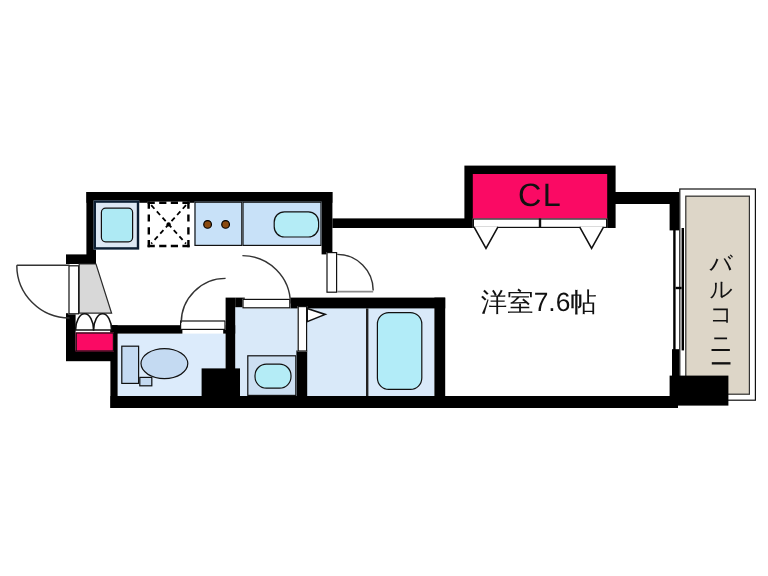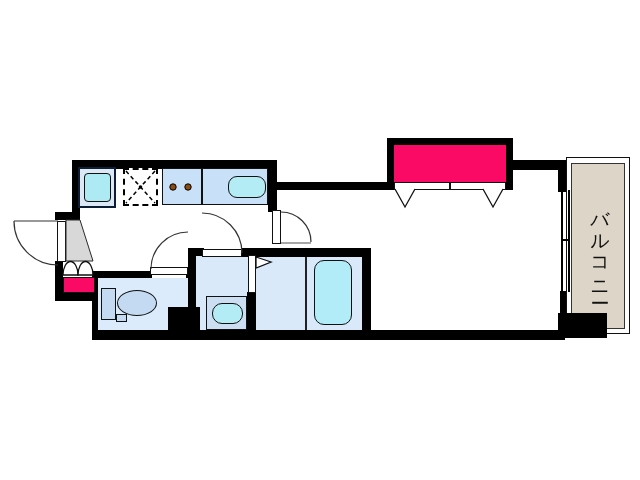--- a/index.html
+++ b/index.html
@@ -108,15 +108,17 @@
     <path d="M 256 257 L 271 262 L 256 268 Z" fill="#fff" stroke="#111" stroke-width="1.3"></path>
     <path d="M 395 189 L 405 207 L 415 189" fill="#fff" stroke="#111" stroke-width="1.3"></path>
     <path d="M 483 189 L 493 207 L 503 189" fill="#fff" stroke="#111" stroke-width="1.3"></path>
     <line x1="126" y1="171" x2="155" y2="203" stroke="#000" stroke-width="1.5" stroke-dasharray="4 3"></line>
     <line x1="155" y1="171" x2="126" y2="203" stroke="#000" stroke-width="1.5" stroke-dasharray="4 3"></line>
     <circle cx="140.5" cy="187" r="1.8" fill="#000"></circle>
     <circle cx="173" cy="187" r="3.2" fill="#8a4a10" stroke="#000" stroke-width="1"></circle>
     <circle cx="188" cy="187" r="3.2" fill="#8a4a10" stroke="#000" stroke-width="1"></circle>
   </svg>
 
+  <div id="cl-label">CL</div>
+  <div id="main-room-label">洋室7.6帖</div>
   <div id="balcony-label">バルコニー</div>
 
 </div>
 
 </body></html>

